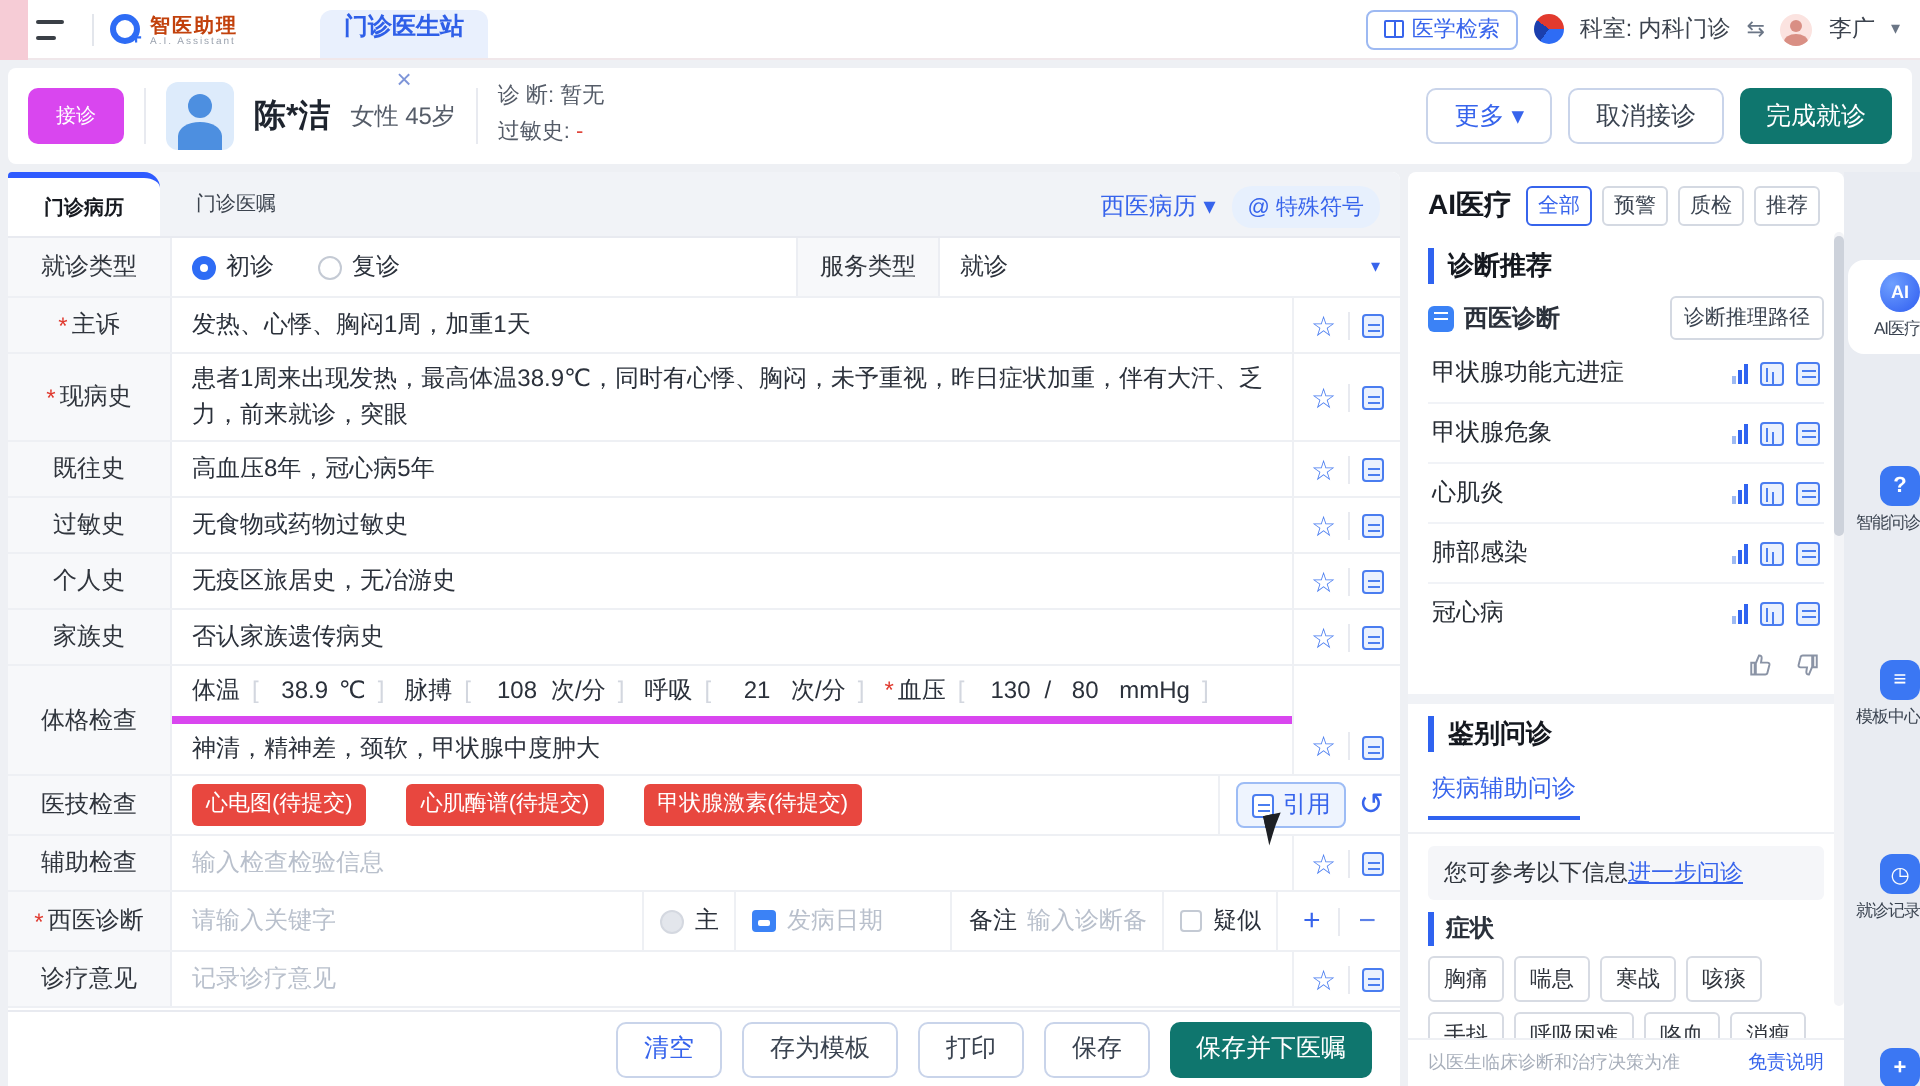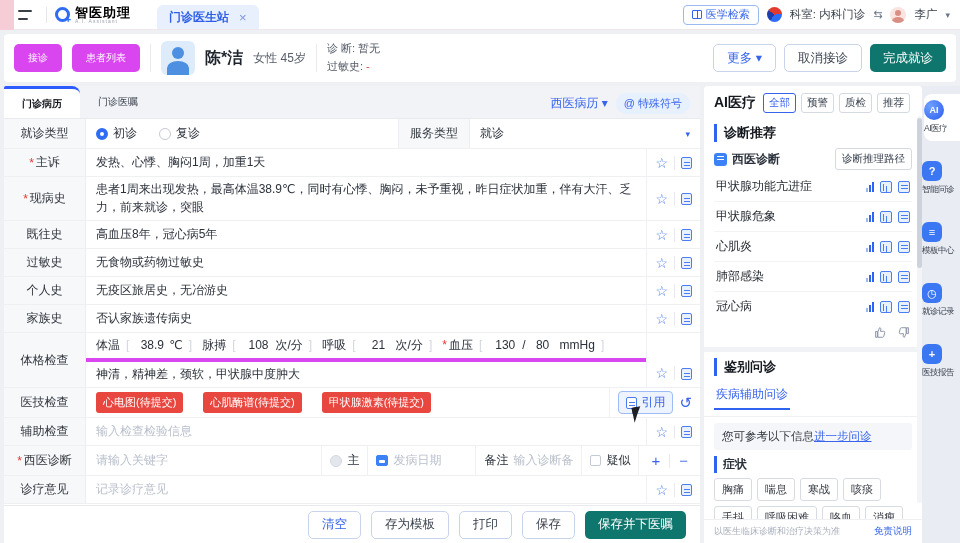--- a/index.html
+++ b/index.html
@@ -11,23 +11,23 @@
   .topbar { height:30px; background:#fff; display:flex; align-items:center; flex:0 0 auto; position:relative; border-bottom:1px solid #f0e7ea;}
   .pink-sliver { width:14px; height:30px; background:#f6ccd6; flex:0 0 auto; }
   .hamburger { width:14px; height:10px; margin:0 6px 0 4px; display:flex; flex-direction:column; justify-content:space-between; cursor:pointer;}
   .hamburger i { display:block; height:2px; background:#3a3f46; border-radius:1px;}
   .hamburger i:last-child { width:70%; }
   .vdiv { width:1px; height:16px; background:#e3e6ec; margin:0 8px; }
   .applogo { display:flex; align-items:center; gap:5px; }
   .logo-ring { width:15px; height:15px; border:3px solid #2e6cf5; border-radius:50%; position:relative; display:inline-block;}
   .logo-ring:after { content:"+"; position:absolute; right:-4px; bottom:-6px; color:#2e6cf5; font-size:10px; font-weight:bold;}
   .logo-txt { line-height:1; }
-  .logo-txt b { font-size:13px; color:#000000; letter-spacing:1px;}
+  .logo-txt b { font-size:10px; color:#c2410c; letter-spacing:1px;}
   .logo-txt i { display:block; font-style:normal; font-size:5px; color:#9aa2ae; letter-spacing:1px;}
-  .wintab { margin-left:26px; height:24px; align-self:flex-end; background:#e9f0fd; border-radius:6px 6px 0 0; display:flex; align-items:center; gap:10px; padding:0 12px; color:#2f5fe8; font-weight:bold; cursor:pointer;}
+  .wintab { margin-left:41px; height:24px; align-self:flex-end; background:#e9f0fd; border-radius:6px 6px 0 0; display:flex; align-items:center; gap:10px; padding:0 12px; color:#2f5fe8; font-weight:bold; cursor:pointer;flex-direction:column;}
   .wintab .x { color:#7e95d8; font-weight:normal; font-size:13px; cursor:pointer;}
   .topbar-right { margin-left:auto; display:flex; align-items:center; gap:8px; padding-right:10px;}
   .search-btn { display:flex; align-items:center; gap:4px; border:1px solid #9db9f2; background:#fff; color:#3764ec; font-size:11px; height:20px; padding:0 8px; border-radius:4px; cursor:pointer; font-family:inherit;}
   .book-ic { width:10px; height:9px; border:1px solid #3764ec; border-radius:1px; position:relative;}
   .book-ic:after{content:""; position:absolute; left:4px; top:0; bottom:0; width:1px; background:#3764ec;}
   .swirl { width:15px; height:15px; border-radius:50%; background:conic-gradient(#e23a2e 0 25%, #2e6cf5 25% 60%, #1b3fae 60% 85%, #e23a2e 85%); }
   .dept { font-size:11.5px; color:#3c434e;}
   .swap { color:#6b7avoid; color:#6b7686; font-size:11px; cursor:pointer;}
   .avatar-sm { width:16px; height:16px; border-radius:50%; background:#fbe3e0; position:relative; overflow:hidden;}
   .avatar-sm:before{content:""; position:absolute; left:5px; top:3px; width:6px; height:6px; border-radius:50%; background:#d98f84;}
@@ -139,21 +139,21 @@
   .sub-title { font-size:12px; font-weight:bold; border-left:3px solid #2f63f0; padding-left:6px; margin:6px 0 5px 0;}
   .pills { display:flex; flex-wrap:wrap; gap:5px;}
   .wpill { border:1px solid #d7dbe3; border-radius:3px; padding:3px 7px; font-size:11px; color:#30353d; cursor:pointer; background:#fff;}
   .ai-foot { flex:0 0 auto; border-top:1px solid #eef0f4; display:flex; align-items:center; justify-content:space-between; padding:5px 10px; font-size:9px; color:#a7aeba;}
   .ai-foot a { color:#3764ec; font-size:9.5px; cursor:pointer;}
   .scrollbar { position:absolute; right:0; top:30px; width:5px; bottom:40px; background:#f3f4f7; border-radius:3px;}
   .scrollbar .thumb { position:absolute; top:2px; width:5px; height:150px; border-radius:3px; background:#cdd2db;}
 
   
   .rail { width:38px; flex:0 0 auto; display:flex; flex-direction:column; align-items:stretch; background:#e9ecf2; padding-top:8px; gap:14px;}
-  .rail-item { display:flex; flex-direction:column; align-items:flex-start; gap:3px; padding:6px 0; cursor:pointer;}
+  .rail-item { display:flex; flex-direction:column; align-items:flex-end; gap:3px; padding:6px 0; cursor:pointer;margin-top:36px;}
   .rail-item.active { background:#fff; border-radius:8px 0 0 8px; margin-left:2px;}
   .rail-label { font-size:8.5px; color:#3a4350; letter-spacing:-0.5px; white-space:nowrap;}
   .ric { width:20px; height:20px; border-radius:6px; background:#3b77f3; color:#fff; display:flex; align-items:center; justify-content:center; font-size:11px; font-weight:bold;}
   .ric.circle { border-radius:50%; background:radial-gradient(circle at 30% 30%, #6fa0ff, #2e5cf0); font-size:9px;}
 </style>
 </head>
 <body>
 
 <div class="screen">
 
@@ -184,21 +184,20 @@
       <span class="dept"><span>科室:</span> <span>内科门诊</span></span>
       <span class="swap">⇆</span>
       <span class="avatar-sm"></span>
       <span class="uname">李广</span>
       <span class="caret">▾</span>
     </div>
   </div>
 
   <div class="patientbar">
     <button class="btn-blue">接诊</button>
-    <button class="btn-blue">患者列表</button>
     <div class="pdiv"></div>
     <span class="pavatar"></span>
     <span class="pname">陈*洁</span>
     <span class="pga">女性 45岁</span>
     <div class="pdiv"></div>
     <div class="pinfo">
       <div><span>诊  断: </span><span>暂无</span></div>
       <div><span>过敏史: </span><span class="dash">-</span></div>
     </div>
     <div class="patient-actions">

